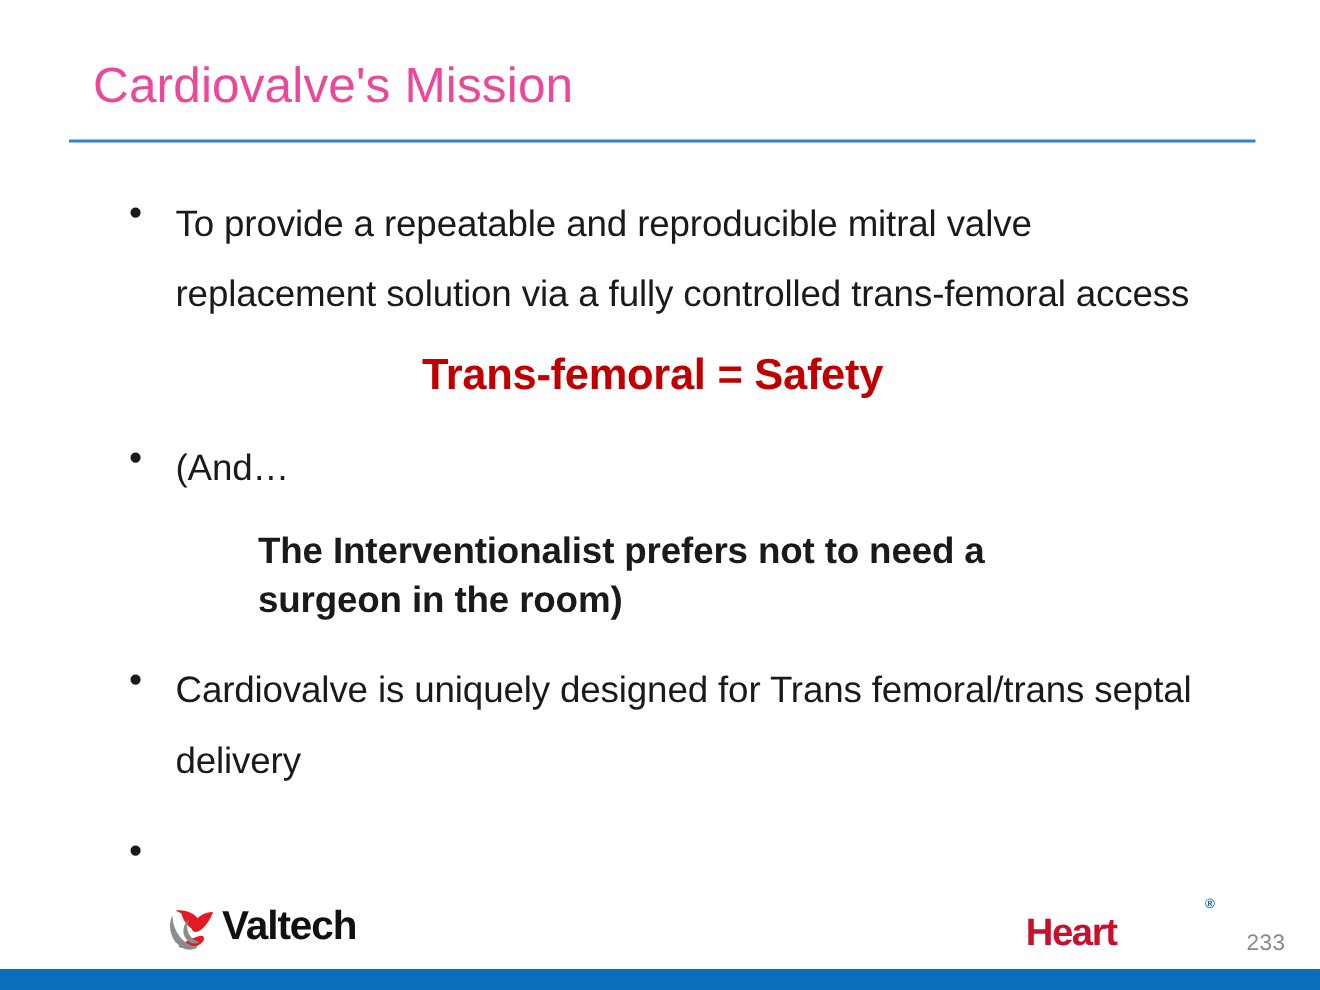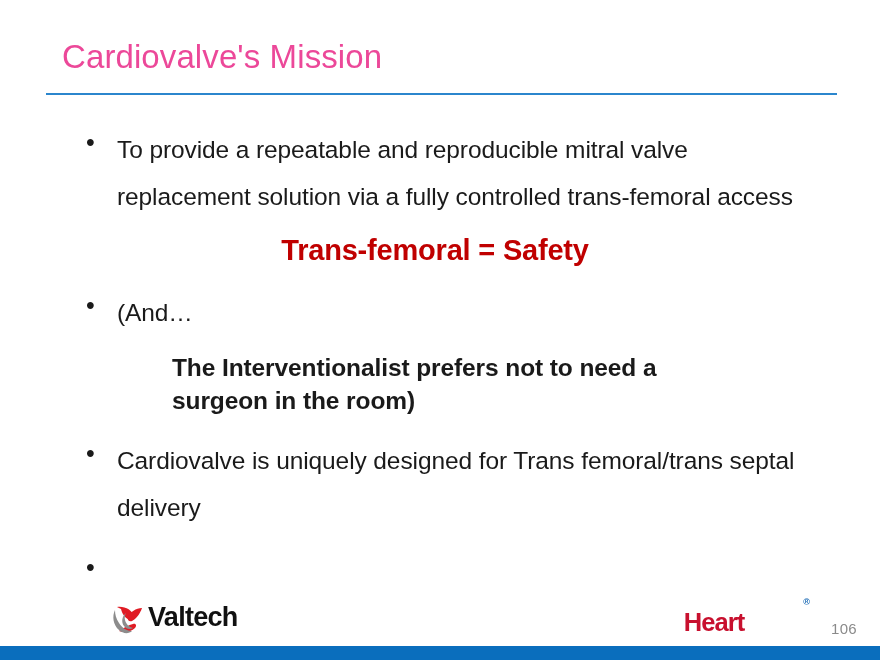--- a/index.html
+++ b/index.html
@@ -205,17 +205,17 @@
     </svg>
     <span class="valtech-word">Valtech</span>
   </div>
 
   <div class="heartware-logo">
     <span class="hw-heart">Heart</span>
       <span class="hw-ware">Ware</span>
       <span class="hw-reg">®</span>
   </div>
 
-  <div class="page-number">106</div>
+  <div class="page-number">233</div>
 
   <div class="footer-bar"></div>
 
 </div>
 
 </body></html>

